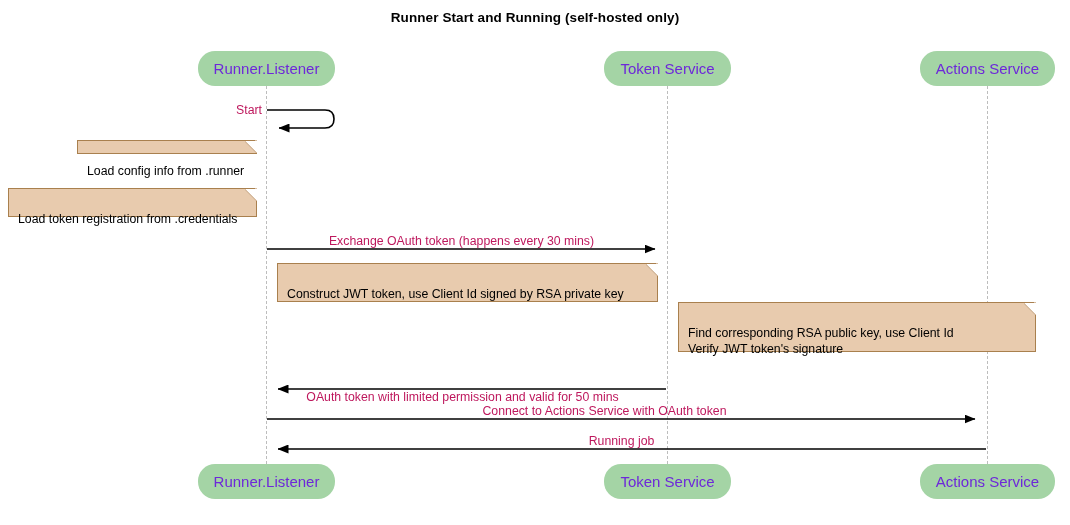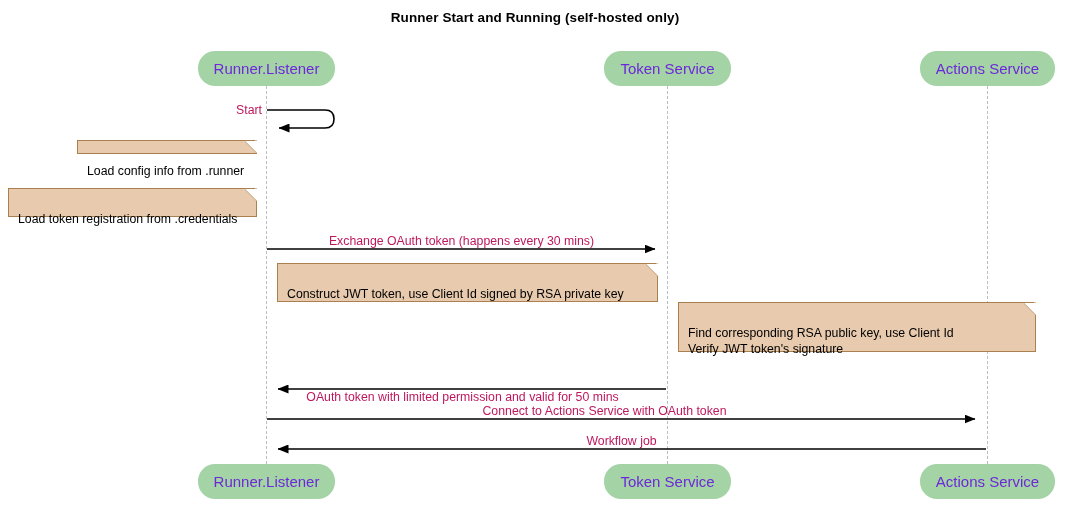--- a/index.html
+++ b/index.html
@@ -151,21 +151,21 @@
 
   <div class="msg-label" style="left:268px; top:374px; width:389px;margin-top:16px;">
     <span>OAuth token with limited permission and valid for 50 mins</span>
   </div>
 
   <div class="msg-label" style="left:250px; top:404px; width:709px;">
     <span>Connect to Actions Service with OAuth token</span>
   </div>
 
   <div class="msg-label" style="left:267px; top:434px; width:709px;">
-    <span>Workflow job</span>
+    <span>Running job</span>
   </div>
 
   <div class="note" style="left:77px; top:140px; width:180px; height:14px;">
     <span>Load config info from .runner</span>
     <span class="note-fold"></span>
   </div>
 
   <div class="note" style="left:8px; top:188px; width:249px; height:29px;">
     <span>Load token registration from .credentials</span>
     <span class="note-fold"></span>

